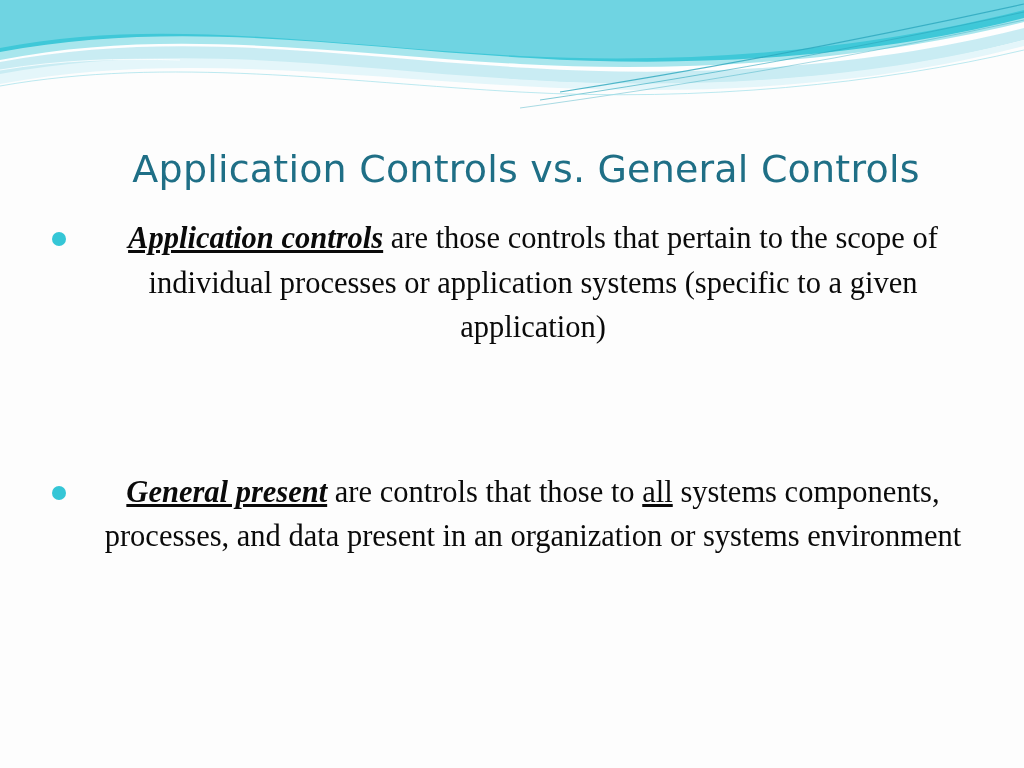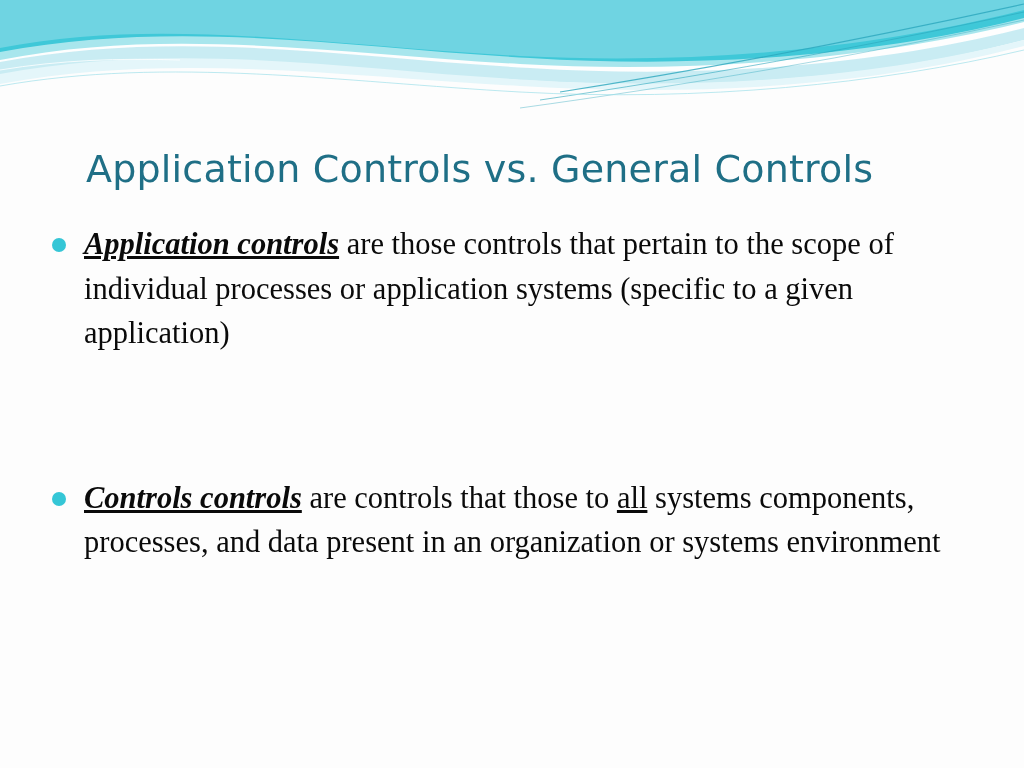--- a/index.html
+++ b/index.html
@@ -12,20 +12,21 @@
     background: #ffffff;
     font-family: "Liberation Serif", serif;
     overflow: hidden;
   }
   #slide {
     position: relative;
     width: 1024px;
     height: 768px;
     background: #fdfdfd;
     overflow: hidden;
+    text-align: center;
   }
   #header-art {
     position: absolute;
     top: 0;
     left: 0;
     width: 1024px;
     height: 120px;
     overflow: hidden;
     pointer-events: none;
   }
@@ -37,21 +38,21 @@
     font-family: "DejaVu Sans", sans-serif;
     font-size: 38px;
     font-weight: 400;
     color: #1f6f86;
     letter-spacing: 0.2px;
     line-height: 1.15;
   }
   #body-content {
     position: absolute;
     left: 52px;
-    top: 222px;
+    top: 216px;
     width: 930px;
   }
   .bullet-row {
     display: flex;
     align-items: flex-start;
     margin-bottom: 0;
   }
   .bullet-marker {
     flex: 0 0 auto;
     width: 14px;
@@ -110,18 +111,18 @@
       <div class="bullet-text">
         <span class="lead">Application controls</span><span> are those controls that pertain to the scope of individual processes or application systems (specific to a given application)</span>
       </div>
     </div>
 
     <div class="spacer"></div>
 
     <div class="bullet-row">
       <span class="bullet-marker"></span>
       <div class="bullet-text">
-        <span class="lead">Controls controls</span><span> are controls that those to </span><span class="under">all</span><span> systems components, processes, and data present in an organization or systems environment</span>
+        <span class="lead">General present</span><span> are controls that those to </span><span class="under">all</span><span> systems components, processes, and data present in an organization or systems environment</span>
       </div>
     </div>
 
   </div>
 </div>
 
 </body></html>

